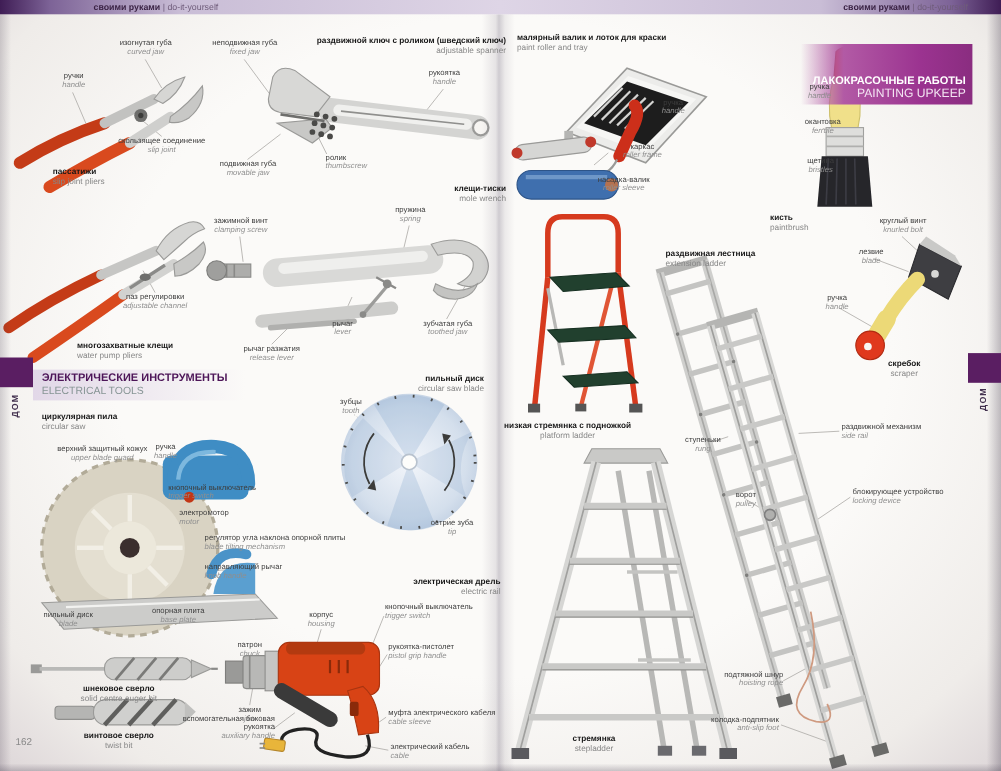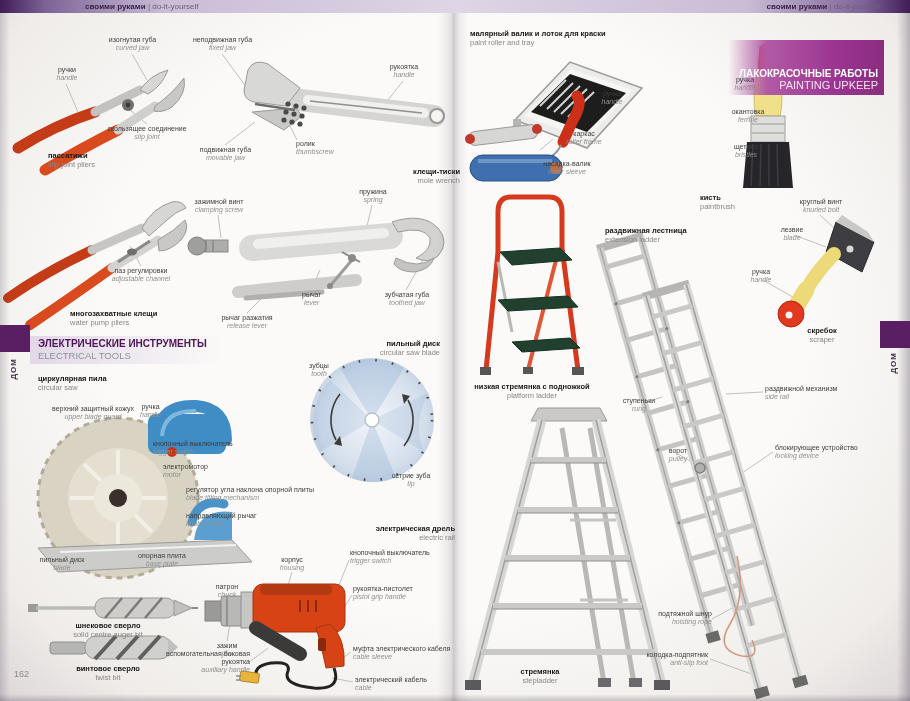--- a/index.html
+++ b/index.html
@@ -439,20 +439,24 @@
       <i>slip joint</i>
     </div>
   <div class="lbl ttl" style="left:48px;top:152px">
       <b>пассатижи</b>
       <i>slip joint pliers</i>
     </div>
   <div class="lbl ta-c" style="left:180px;top:36px;width:85px">
       <b>неподвижная губа</b>
       <i>fixed jaw</i>
     </div>
+  <div class="lbl ttl ta-r" style="left:285px;top:33px;width:175px">
+      <b>раздвижной ключ с роликом (шведский ключ)</b>
+      <i>adjustable spanner</i>
+    </div>
   <div class="lbl ta-c" style="left:378px;top:63px;width:52px">
       <b>рукоятка</b>
       <i>handle</i>
     </div>
   <div class="lbl ta-c" style="left:183px;top:146px;width:85px">
       <b>подвижная губа</b>
       <i>movable jaw</i>
     </div>
   <div class="lbl" style="left:296px;top:140px;width:70px">
       <b>ролик</b>
@@ -644,21 +648,21 @@
       <i>side rail</i>
     </div>
   <div class="lbl ta-c" style="left:655px;top:447px;width:46px">
       <b>ворот</b>
       <i>pulley</i>
     </div>
   <div class="lbl" style="left:775px;top:444px;width:122px">
       <b>блокирующее устройство</b>
       <i>locking device</i>
     </div>
-  <div class="lbl ttl ta-c" style="left:468px;top:383px;width:128px">
+  <div class="lbl ttl ta-c" style="left:452px;top:383px;width:128px">
       <b>низкая стремянка с подножкой</b>
       <i>platform ladder</i>
     </div>
   <div class="lbl ta-r" style="left:640px;top:610px;width:72px">
       <b>подтяжной шнур</b>
       <i>hoisting rope</i>
     </div>
   <div class="lbl ta-r" style="left:618px;top:651px;width:90px">
       <b>колодка-подпятник</b>
       <i>anti-slip foot</i>

